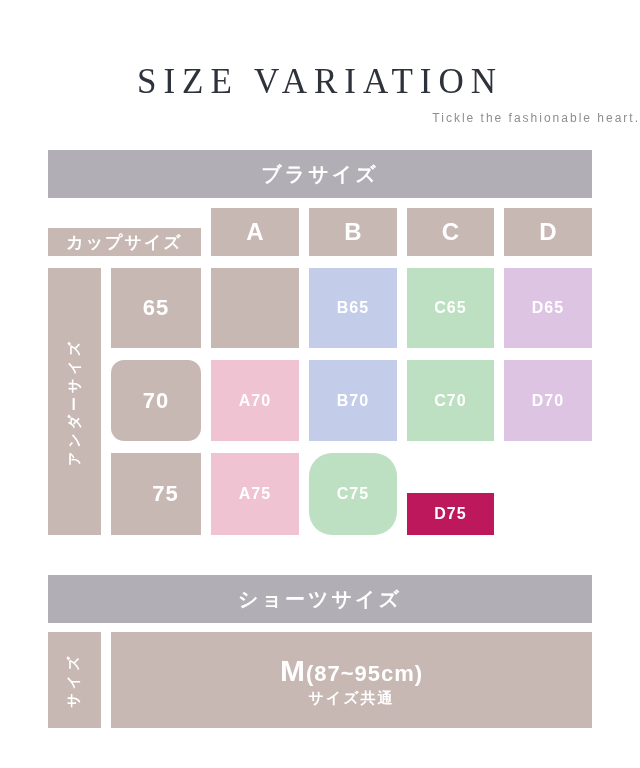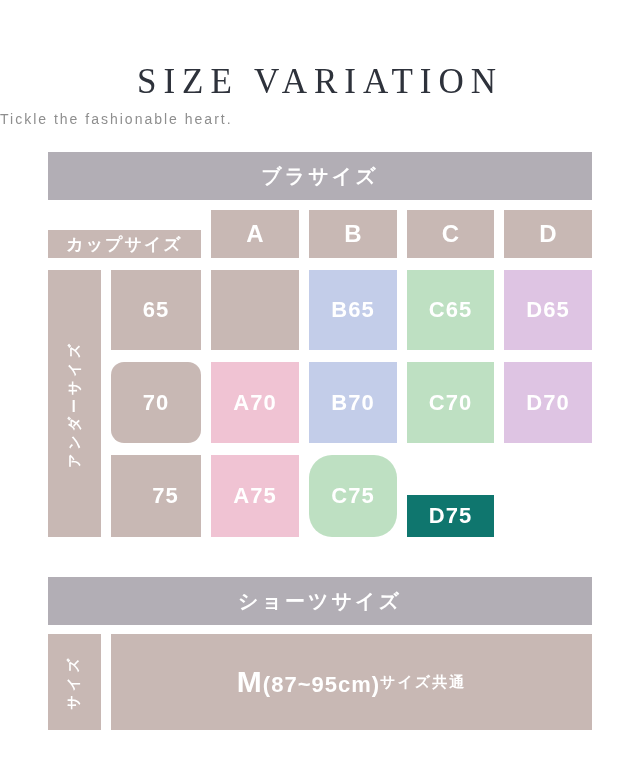--- a/index.html
+++ b/index.html
@@ -17,24 +17,25 @@
     margin: 62px 0 0;
     text-align: center;
     font-family: "Liberation Serif", "DejaVu Serif", serif;
     font-weight: 400;
     font-size: 35px;
     letter-spacing: 7px;
     color: #2e323b;
   }
   .subtitle {
     margin: 9px 0 0;
-    text-align: left;
-    font-size: 14px;
+    text-align: right;
+    font-size: 12px;
     letter-spacing: 2px;
     color: #8e8e8e;
+    padding-left: 23px;
   }
 
   .tables { width: 544px; margin: 25px auto 0; }
 
   .section-bar {
     height: 48px;
     display: flex;
     align-items: center;
     justify-content: center;
     color: #ffffff;
@@ -54,39 +55,39 @@
   .cell {
     display: flex;
     align-items: center;
     justify-content: center;
     color: #ffffff;
     font-weight: bold;
   }
   .cup-label { grid-column: 1 / 3; grid-row: 1; font-size: 17px; letter-spacing: 2px; }
   .col-head  { font-size: 24px; }
   .row-head  { font-size: 22px; letter-spacing: 1px; }
-  .data-cell { font-size: 22px; letter-spacing: 1px; }
+  .data-cell { font-size: 16px; letter-spacing: 1px; }
   .vert-cell { grid-column: 1; grid-row: 2 / 5; }
   .vtext {
     transform: rotate(-90deg);
     white-space: nowrap;
     font-size: 14px;
     letter-spacing: 4px;
     font-weight: bold;
   }
 
   .shorts-section { margin-top: 40px; }
   .shorts-grid {
     display: grid;
     grid-template-columns: 53px 481px;
     grid-template-rows: 96px;
     column-gap: 10px;
     margin-top: -1px;
   }
-  .m-cell { flex-direction: row; line-height: 1.25; }
+  .m-cell { flex-direction: column; line-height: 1.25; }
   .m-main  { font-size: 30px; letter-spacing: 1px; }
   .m-range { font-size: 22px; letter-spacing: 1px; }
   .m-note  { font-size: 15px; letter-spacing: 2px; }
 </style>
 </head>
 <body>
 
 <div class="page">
 
   <h1 class="title">SIZE VARIATION</h1>
@@ -117,21 +118,21 @@
 
         <div class="cell row-head" style="background-color: rgb(200, 184, 180); border-radius: 13px;">70</div>
         <div class="cell data-cell" style="background-color: rgb(240, 195, 211);">A70</div>
         <div class="cell data-cell" style="background-color: rgb(195, 205, 233);">B70</div>
         <div class="cell data-cell" style="background-color: rgb(190, 224, 194);">C70</div>
         <div class="cell data-cell" style="background-color: rgb(222, 196, 227);">D70</div>
 
         <div class="cell row-head" style="background-color: rgb(200, 184, 180); padding-left: 19px;">75</div>
         <div class="cell data-cell" style="background-color: rgb(240, 195, 211);">A75</div>
         <div class="cell data-cell" style="background-color: rgb(190, 224, 194); border-radius: 23px;">C75</div>
-        <div class="cell data-cell" style="background-color: #0f766e; margin-top: 40px;">D75</div>
+        <div class="cell data-cell" style="background-color: #be185d; margin-top: 40px;">D75</div>
       </div>
     </section>
 
     <section class="shorts-section">
       <div class="section-bar" style="background-color: rgb(178, 174, 181);">ショーツサイズ</div>
 
       <div class="shorts-grid">
         <div class="cell" style="background-color: rgb(200, 184, 180);">
           <span class="vtext">サイズ</span>
         </div>

